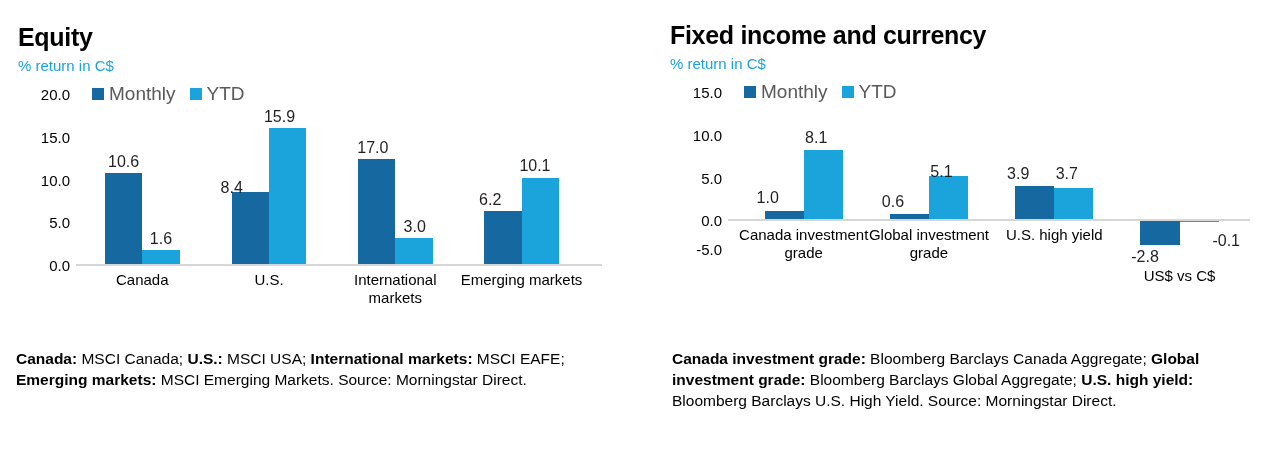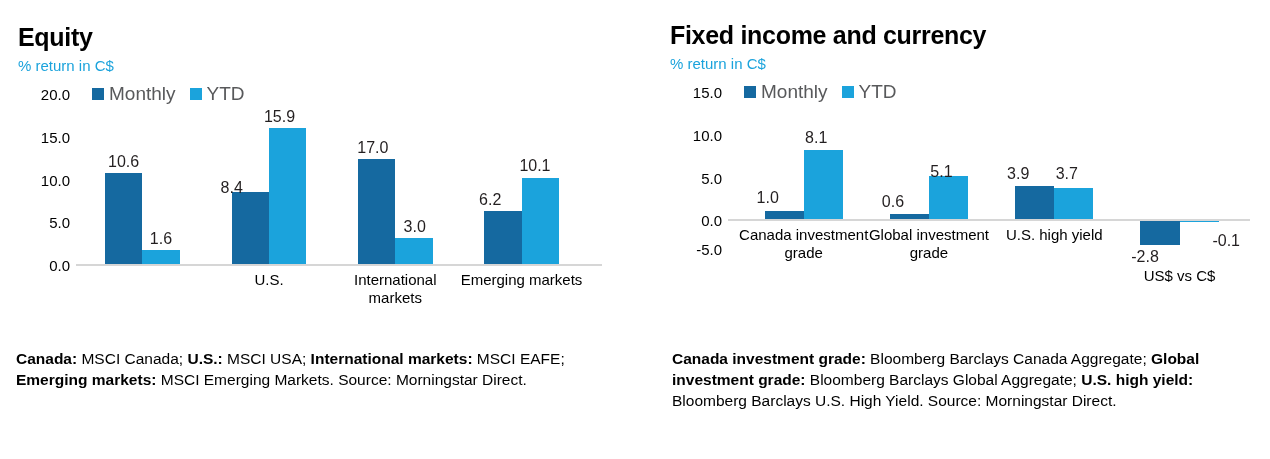--- a/index.html
+++ b/index.html
@@ -166,20 +166,21 @@
           </div>
         </div>
 
         <div class="zero-line" style="top:183px;"></div>
 
         <div class="group" style="left:5.5%; width:14.2%;">
           <div class="bar bar-monthly" style="bottom:32px; height:90.7px;"></div>
           <div class="bar bar-ytd" style="bottom:32px; height:13.7px;"></div>
           <div class="bar-value" style="left:-14%; width:78%; bottom:126px;">10.6</div>
           <div class="bar-value" style="left:36%; width:78%; bottom:49px;">1.6</div>
+          <div class="cat-label" style="left:-40%; width:180%; top:190px;">Canada</div>
         </div>
 
         <div class="group" style="left:29.6%; width:14.2%;">
           <div class="bar bar-monthly" style="bottom:32px; height:71.9px;"></div>
           <div class="bar bar-ytd" style="bottom:32px; height:136.1px;"></div>
           <div class="bar-value" style="left:-40%; width:80%; bottom:100px;">8.4</div>
           <div class="bar-value" style="left:24%; width:80%; bottom:171px;">15.9</div>
           <div class="cat-label" style="left:-40%; width:180%; top:190px;">U.S.</div>
         </div>
 

